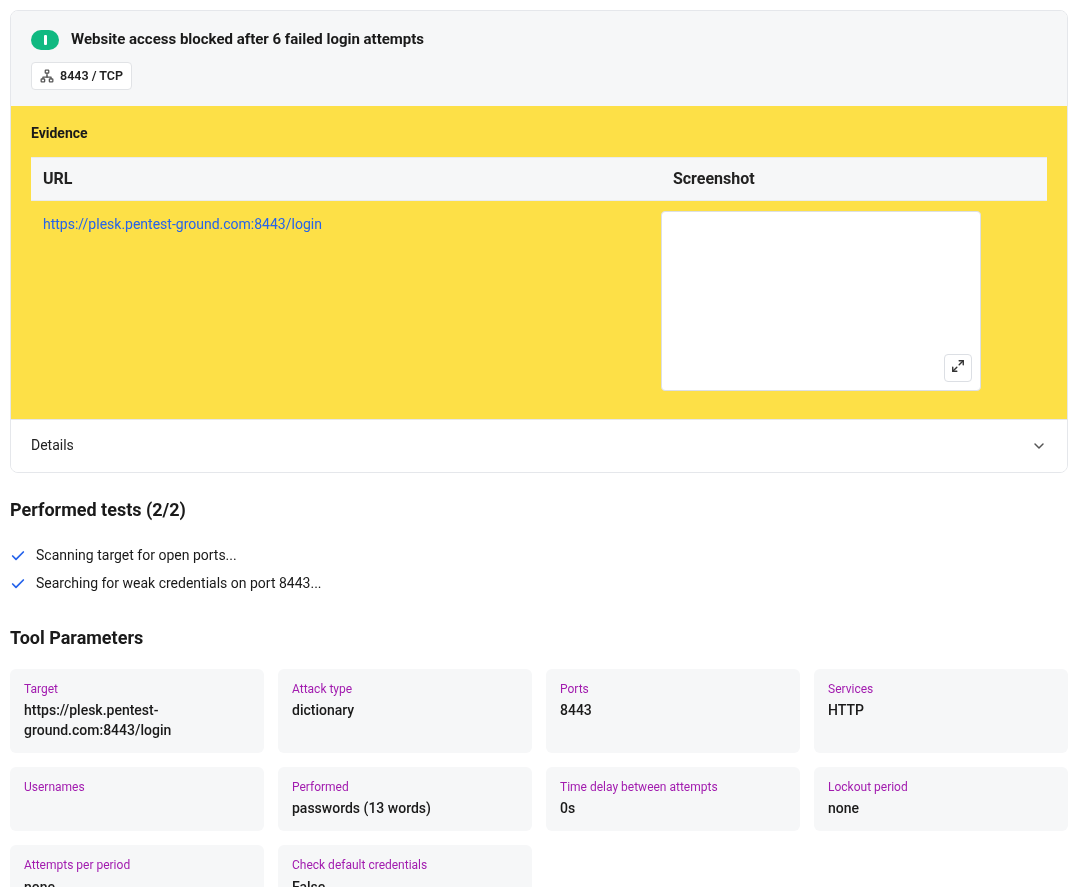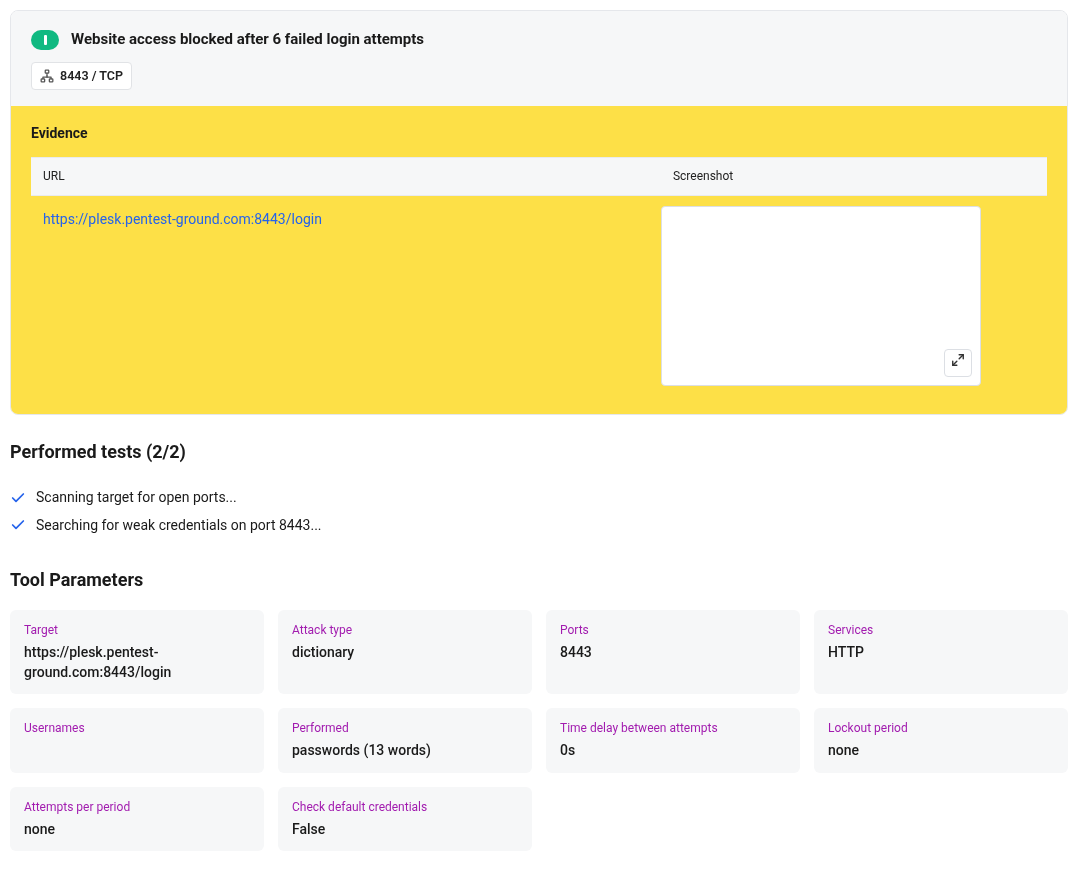--- a/index.html
+++ b/index.html
@@ -70,22 +70,22 @@
     margin-bottom: 14px;
   }
   .ev-table {
     width: 100%;
   }
   .ev-head {
     display: flex;
     background: #f6f7f8;
     border-top: 1px solid #e9ebee;
     border-bottom: 1px solid #e9ebee;
-    font-size: 12px;
-    font-weight: 400;
+    font-size: 16px;
+    font-weight: 700;
     color: #222;
   }
   .ev-head .col-url { flex: 1 1 62%; padding: 10px 12px; }
   .ev-head .col-shot { flex: 1 1 38%; padding: 10px 12px; }
   .ev-row { display:flex; }
   .ev-row .col-url { flex: 1 1 62%; padding: 14px 12px; }
   .ev-row .col-shot { flex: 1 1 38%; padding: 10px 0 18px 0; }
   .url-link {
     color: #2563eb;
     text-decoration: none;
@@ -219,20 +219,28 @@
                     <path d="M3 21l7-7"></path>
                 </svg>
               </span>
             </div>
           </div>
         </div>
       </div>
     </div>
   </div>
 
+  <div class="details-row">
+    <span>Details</span>
+    <span class="chev">
+      <svg width="16" height="16" viewBox="0 0 24 24" fill="none" stroke="#555" stroke-width="2.2" stroke-linecap="round" stroke-linejoin="round">
+        <polyline points="6 9 12 15 18 9"></polyline>
+      </svg>
+    </span>
+  </div>
 </div>
 
 <div class="section-title">Performed tests (2/2)</div>
 <div class="tests">
   <div class="test-item">
     <span class="check">
       <svg width="16" height="16" viewBox="0 0 24 24" fill="none" stroke="#2563eb" stroke-width="2.6" stroke-linecap="round" stroke-linejoin="round">
           <polyline points="4 12 9 17 20 6"></polyline>
         </svg>
     </span>

